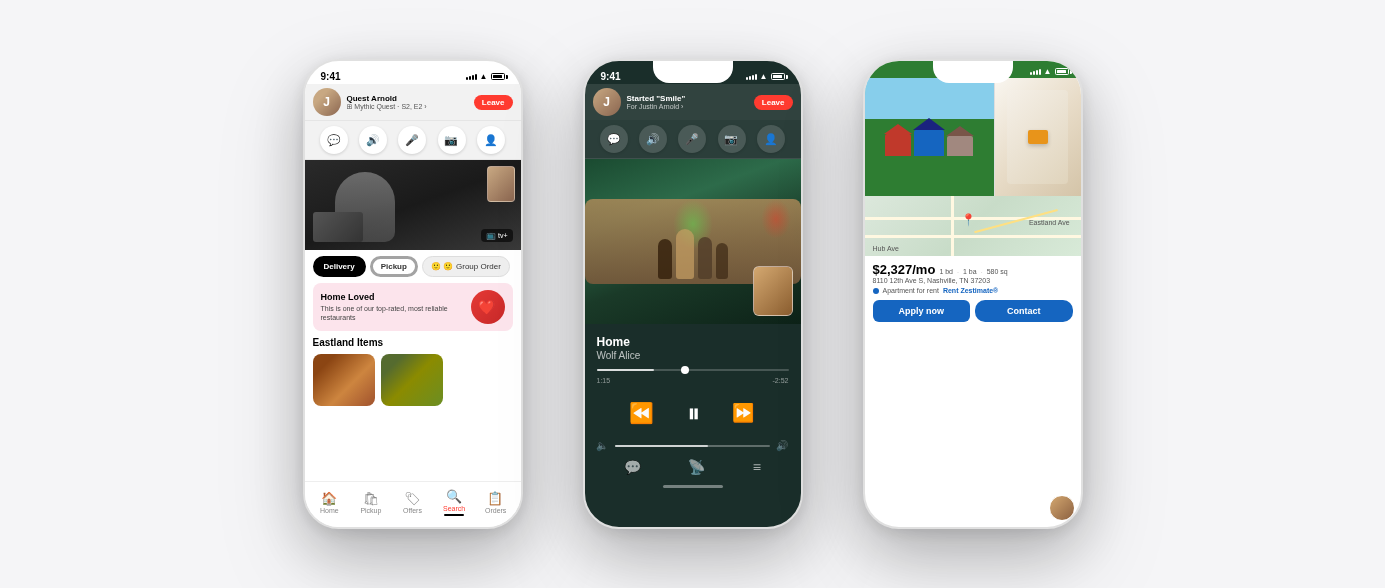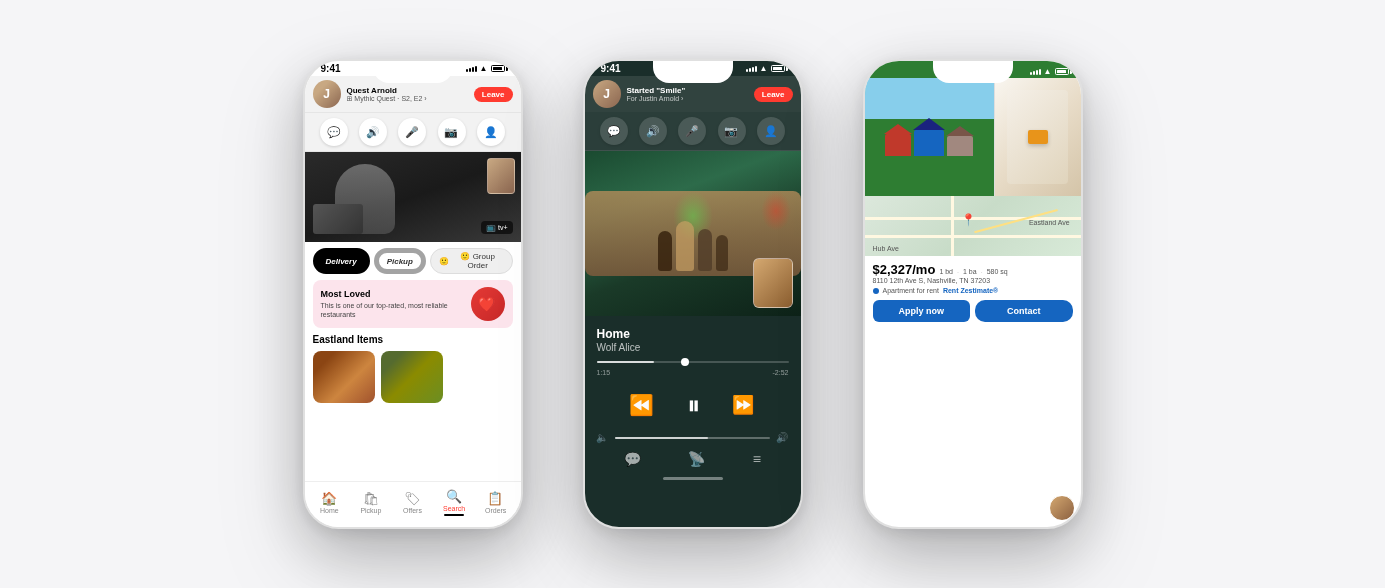--- a/index.html
+++ b/index.html
@@ -36,21 +36,21 @@
       background: #fff;
       border-radius: 0 0 16px 16px;
       z-index: 100;
     }
 
     
     .status-bar {
       display: flex;
       justify-content: space-between;
       align-items: center;
-      padding: 2px 16px 2px;
+      padding: 10px 16px 2px;
       font-size: 9px;
       font-weight: 600;
       color: #000;
       background: transparent;
       position: relative;
       z-index: 10;
     }
     .status-bar.dark { color: #fff; }
     .status-time { font-weight: 700; font-size: 10px; }
     .status-icons { display: flex; align-items: center; gap: 3px; }
@@ -186,23 +186,22 @@
     .dd-tabs {
       display: flex;
       gap: 4px;
       margin-bottom: 6px;
     }
     .dd-tab {
       padding: 3px 8px;
       border-radius: 14px;
       font-size: 8px;
       font-weight: 600;
-      border: 5px solid #a3a3a3;
+      border: 3px solid #a3a3a3;
       cursor: pointer;
-      font-style: italic;
     }
     .dd-tab.active { background: #000; color: #fff; border-color: #000; }
     .dd-tab.inactive { background: #fff; color: #333; }
     .dd-tab-group {
       display: flex;
       align-items: center;
       gap: 3px;
       padding: 3px 8px;
       border-radius: 14px;
       border: 1px solid #ddd;
@@ -604,21 +603,21 @@
       <button class="dd-tab active">Delivery</button>
       <button class="dd-tab inactive">Pickup</button>
       <button class="dd-tab-group">
         <span>🙂</span>
         <span style="font-size:8px">🙂 Group Order</span>
       </button>
     </div>
 
     <div class="most-loved-card">
       <div class="most-loved-text">
-        <div class="most-loved-title">Most Loved</div>
+        <div class="most-loved-title">Home Loved</div>
         <div class="most-loved-sub">This is one of our top-rated, most reliable restaurants</div>
       </div>
       <div class="most-loved-badge">
         <span>❤️</span>
       </div>
     </div>
 
     <div class="featured-title">Eastland Items</div>
     <div class="food-grid">
       <div class="food-card">

